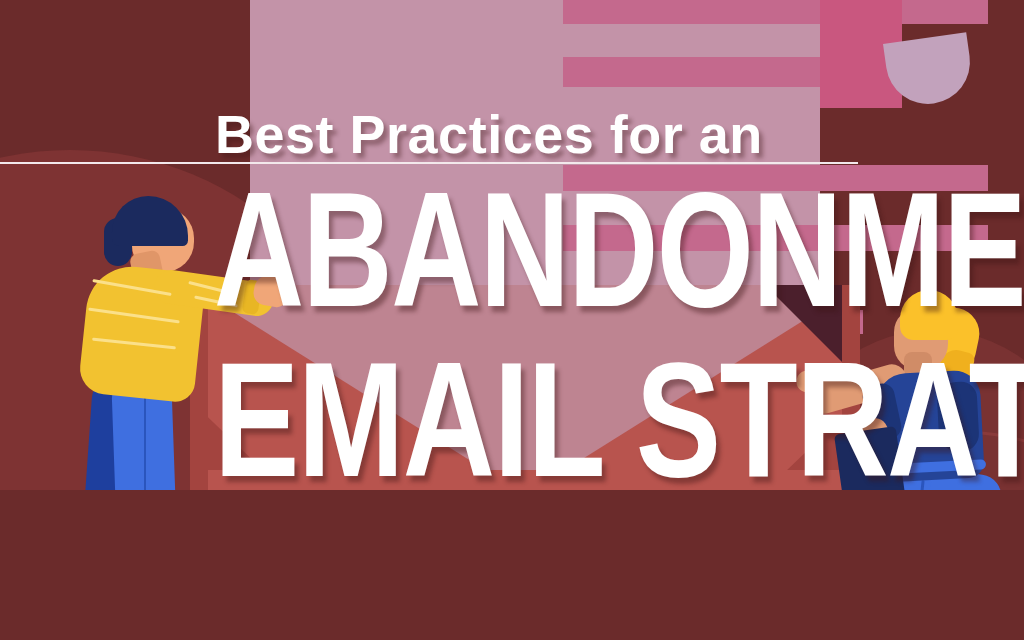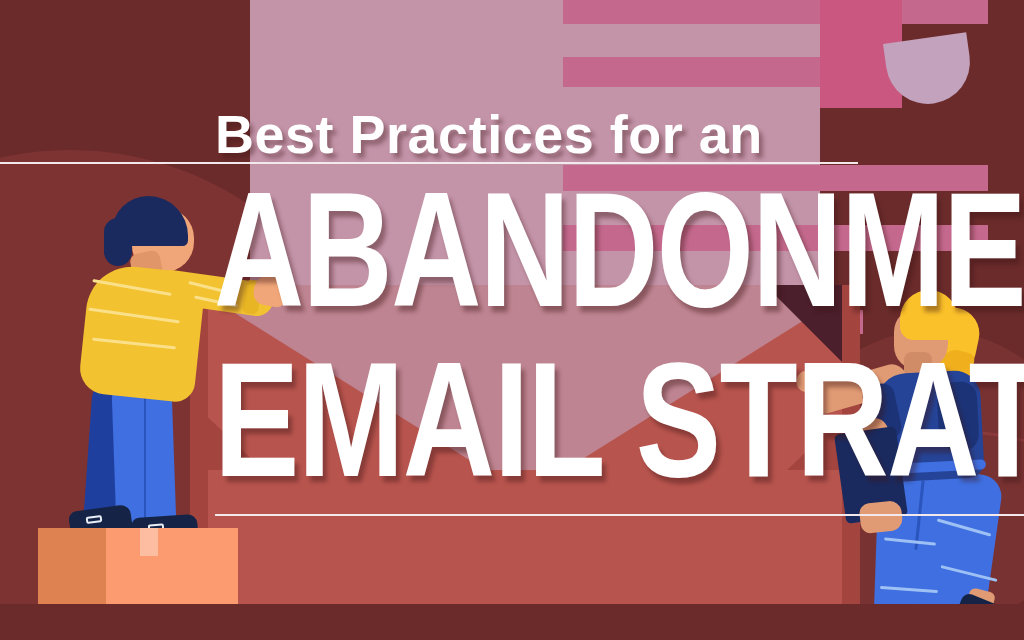--- a/index.html
+++ b/index.html
@@ -5,21 +5,21 @@
 <style>
   * { margin:0; padding:0; box-sizing:border-box; }
   html, body {
     width:1024px; height:640px;
     overflow:hidden;
     background:#6b2b2b;
     font-family:"Liberation Sans", sans-serif;
   }
   #banner {
     position:relative;
-    width:1024px; height:604px;
+    width:1024px; height:490px;
     overflow:hidden;
     background:#6b2b2b;
   }
 
   
   .bg-base { position:absolute; inset:0; background:#6b2b2b; }
 
   .bg-circle-left {
     position:absolute;
     left:-250px; top:150px;

